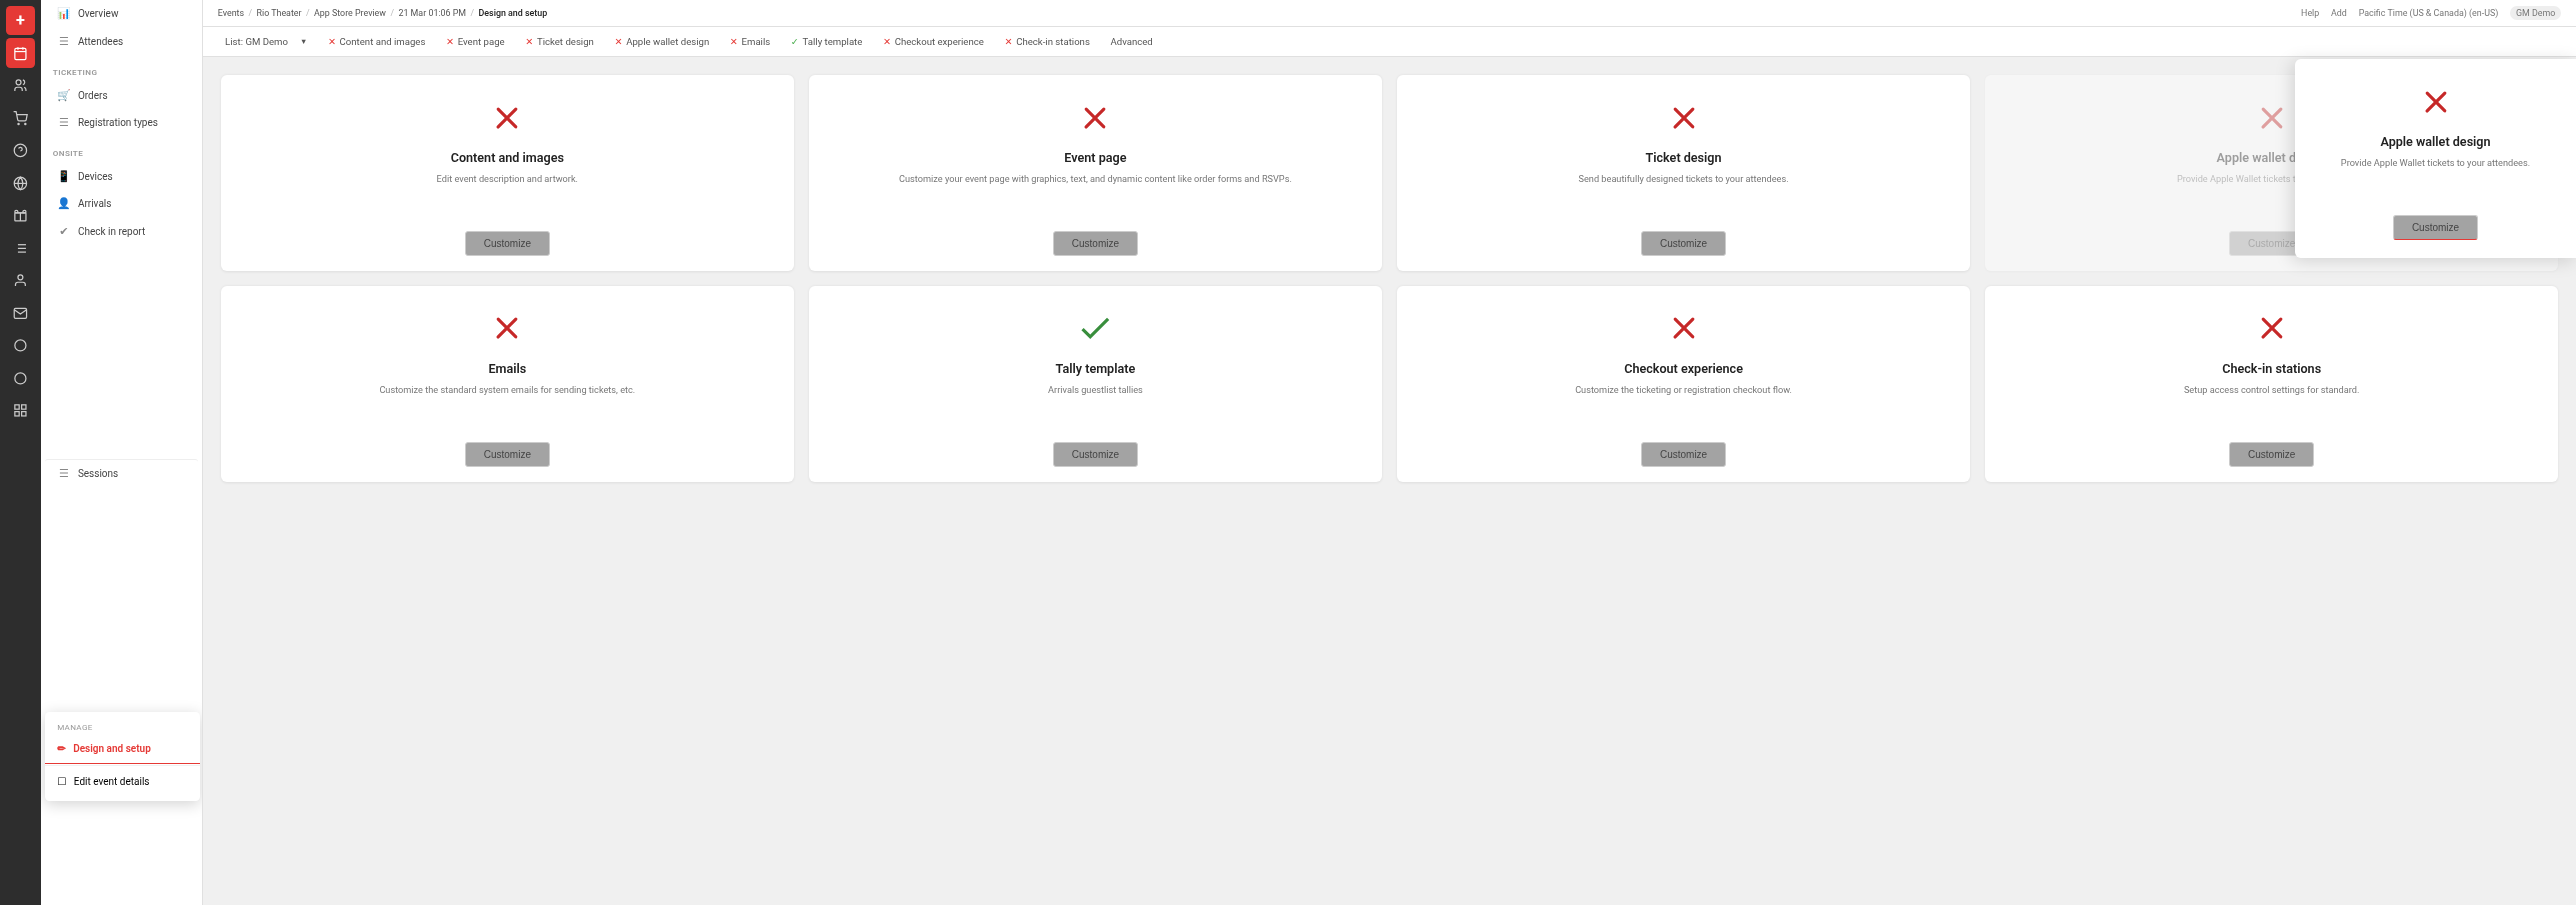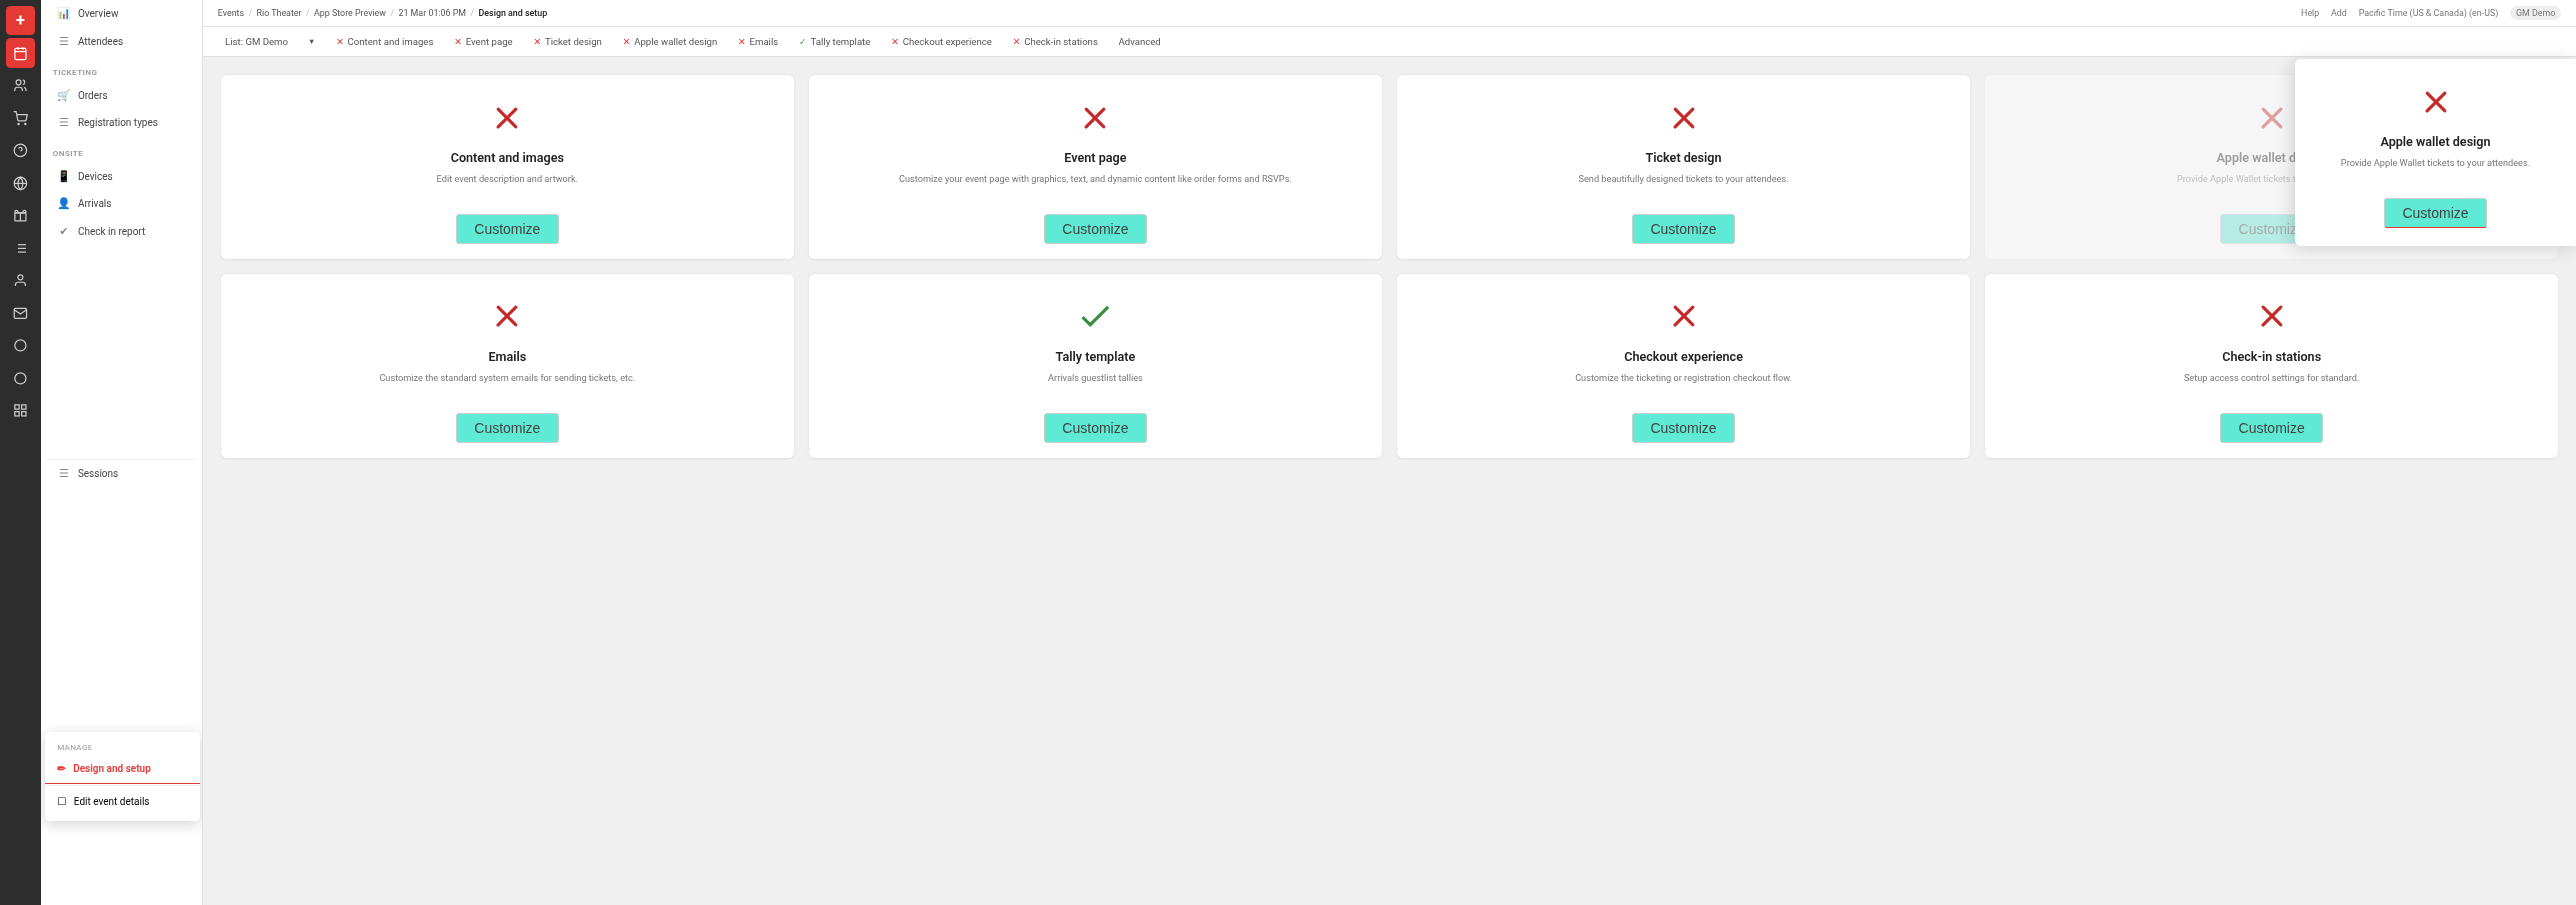--- a/index.html
+++ b/index.html
@@ -56,21 +56,21 @@
       color: #444;
       font-size: 10px;
       border-radius: 3px;
       margin: 0.7px 4.4px;
     }
     .nav-item .nav-icon { font-size: 11px; color: #888; width: 13.3px; text-align: center; }
 
     
     .dropdown-menu {
       position: absolute;
-      bottom: 84px;
+      bottom: 104px;
       left: 4.4px;
       background: white;
       border-radius: 4.4px;
       box-shadow: 0 3px 14.8px rgba(0,0,0,0.18);
       width: 155px;
       z-index: 200;
       padding: 5.9px 0;
     }
     .dropdown-label {
       font-size: 8.1px;
@@ -136,21 +136,21 @@
       color: #555;
       white-space: nowrap;
       border-bottom: 1.5px solid transparent;
       margin-bottom: -0.7px;
     }
     .tab-x { color: #e53935; font-size: 9.6px; }
     .tab-check { color: #4caf50; font-size: 9.6px; }
 
     
     .tab-list-btn {
-      display: flex; align-items: center; gap: 20px;
+      display: flex; align-items: center; gap: 12px;
       padding: 8.9px 10.3px;
       font-size: 9.6px; color: #555; cursor: pointer; white-space: nowrap;
     }
 
     
     .cards-area {
       flex: 1;
       overflow-y: auto;
       padding: 17.7px;
       background: #f0f0f0;
@@ -169,27 +169,27 @@
       align-items: center;
       gap: 7.4px;
       box-shadow: 0 0.7px 3px rgba(0,0,0,0.08);
     }
     .card-icon { font-size: 35px; line-height: 1; }
     .card-icon.red { color: #c62828; }
     .card-icon.green { color: #388e3c; }
     .card-title { font-size: 12.6px; font-weight: 600; color: #222; text-align: center; }
     .card-desc { font-size: 9.2px; color: #777; text-align: left; line-height: 1.5; min-height: 26.6px; }
     .card-btn {
-      margin-top: 8px;
+      margin-top: 25px;
       padding: 5.9px 17.7px;
       border: 0.7px solid #ccc;
       border-radius: 3px;
-      background: #5eead4;
+      background: #a3a3a3;
       cursor: pointer;
-      font-size: 14px;
+      font-size: 10px;
       color: #444;
     }
     .card-btn.active { border-bottom: 1.5px solid #e53935; }
 
     
     .overlay-card {
       position: fixed;
       top: 59px;
       right: 0;
       width: 281px;

